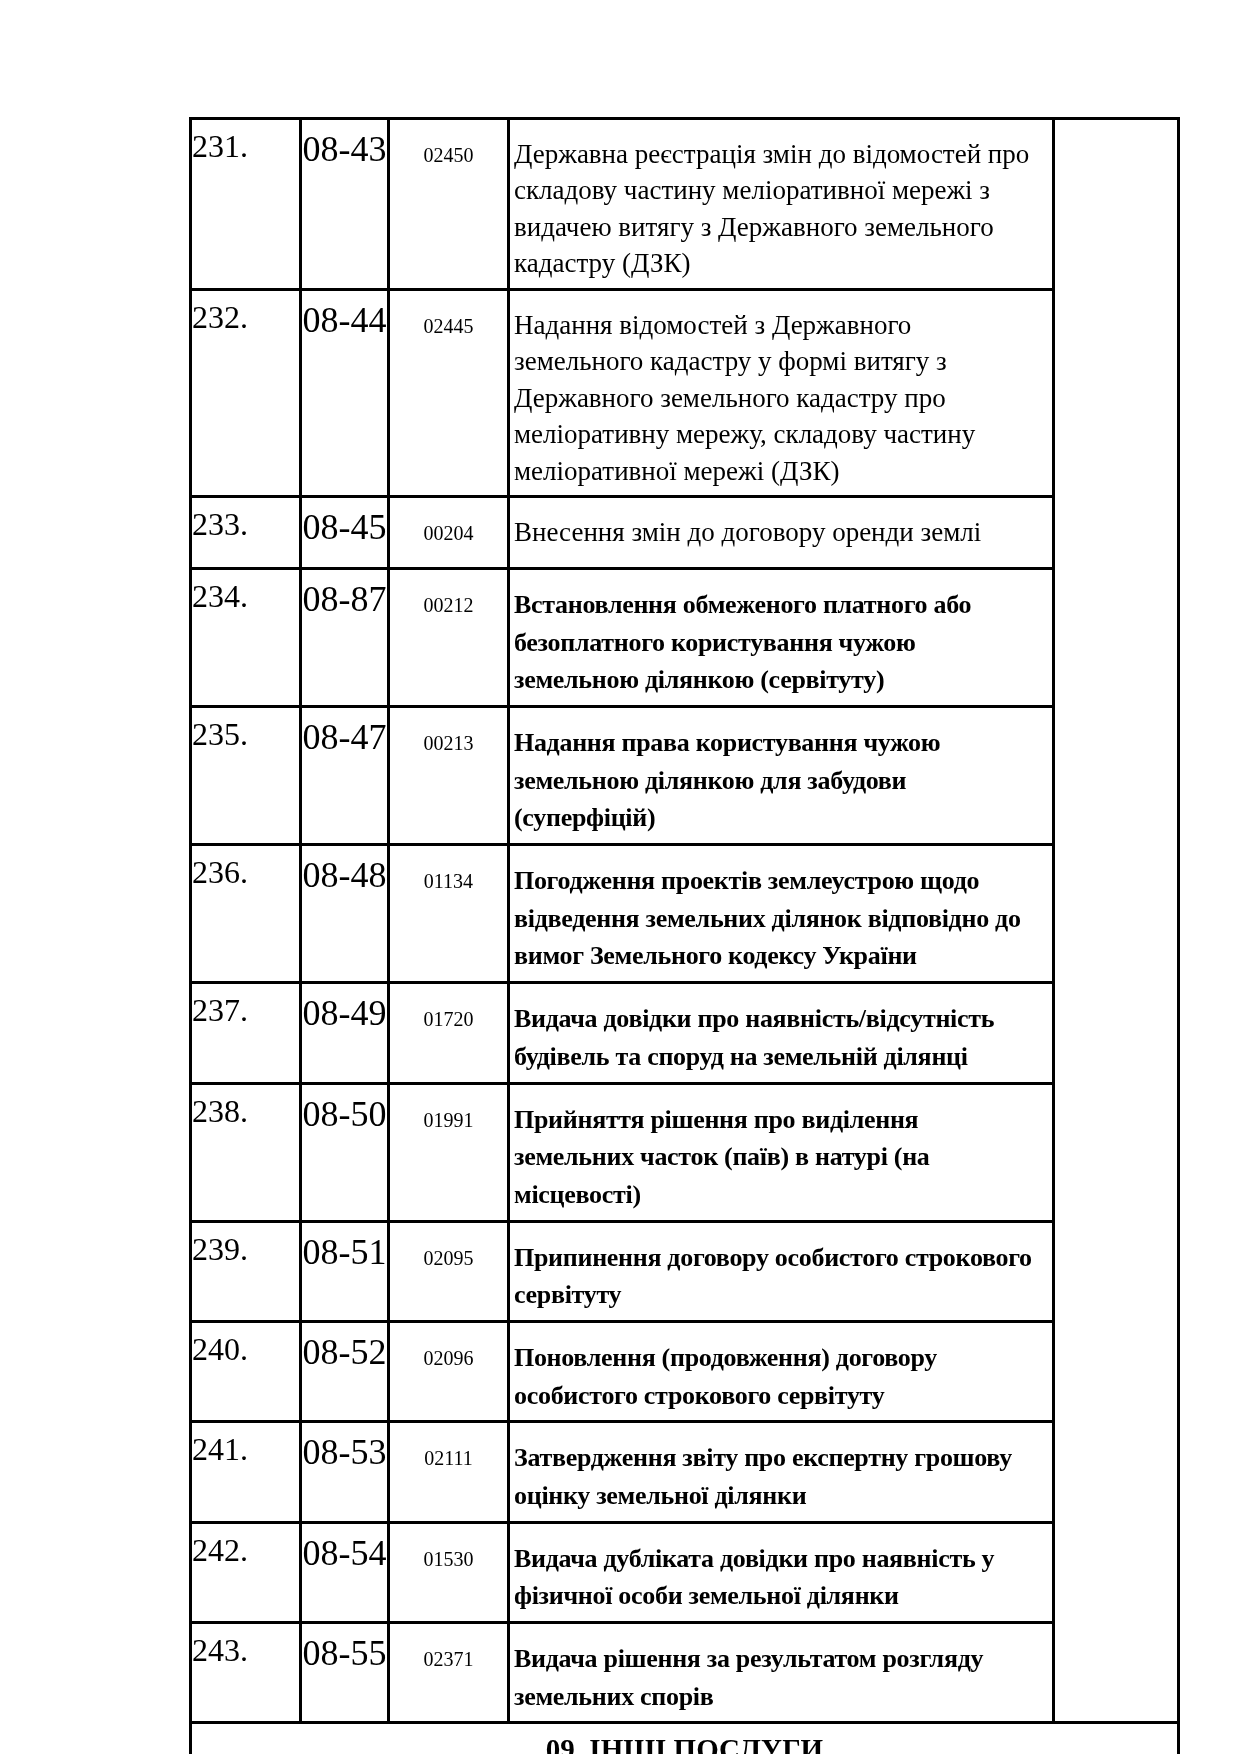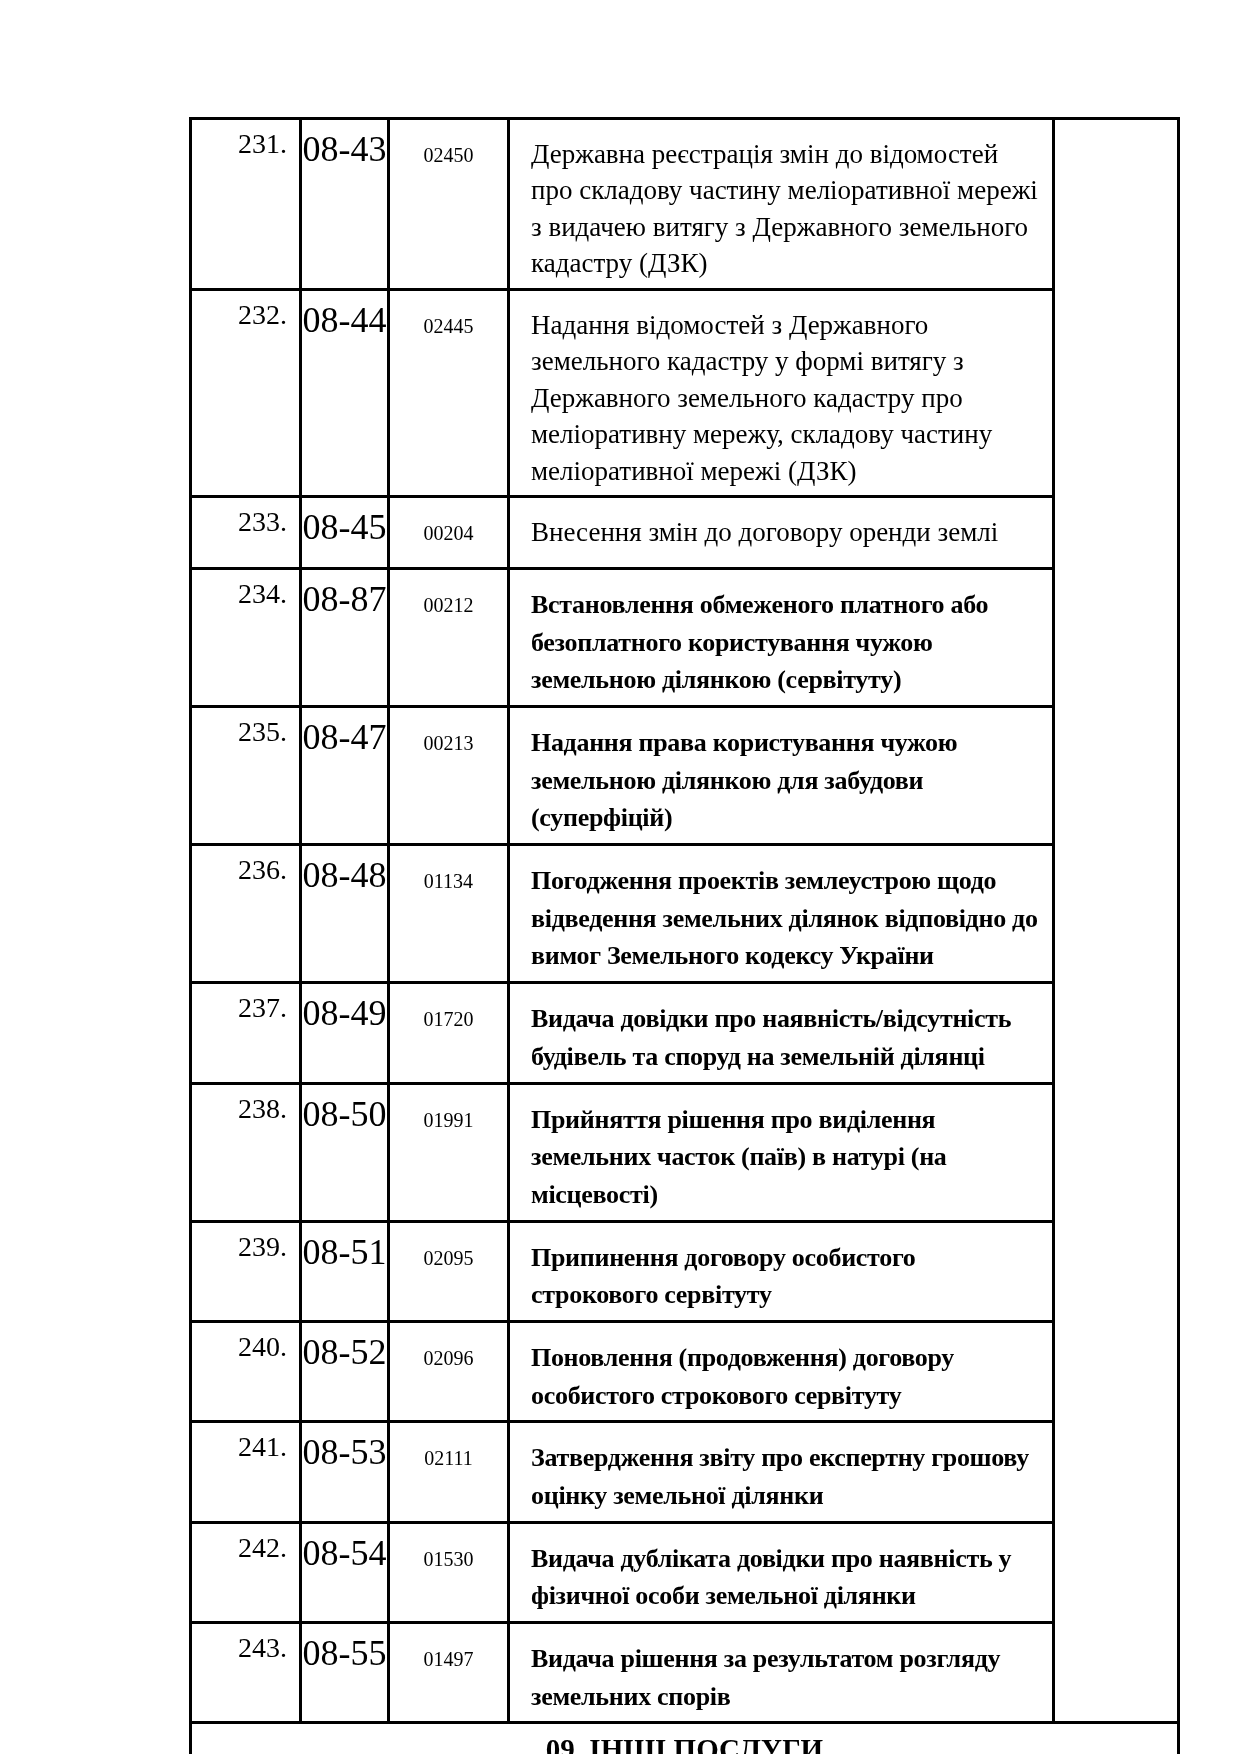--- a/index.html
+++ b/index.html
@@ -23,36 +23,36 @@
     width: 988px;
     border-collapse: collapse;
     table-layout: fixed;
   }
   table.services td {
     border: 3px solid #000000;
     vertical-align: top;
     overflow: hidden;
   }
   td.c-num {
-    text-align: right;
+    text-align: left;
     padding: 8px 12px 0 0;
-    font-size: 28px;
+    font-size: 32px;
   }
   td.c-reg {
     text-align: center;
     padding: 8px 0 0 0;
     font-size: 36px;
   }
   td.c-code {
     text-align: center;
     padding: 24px 0 0 0;
     font-size: 20px;
   }
   td.c-desc {
-    padding: 16px 8px 6px 21px;
+    padding: 16px 8px 6px 4px;
     font-size: 27px;
     line-height: 1.35;
   }
   td.c-desc.hv {
     font-weight: bold;
     font-size: 26px;
     line-height: 1.45;
     letter-spacing: -0.3px;
     margin-top: 12px;
   }
@@ -150,21 +150,21 @@
         </tr>
         <tr style="height: 86px;">
           <td class="c-num">242.</td>
           <td class="c-reg">08-54</td>
           <td class="c-code">01530</td>
           <td class="c-desc hv">Видача дубліката довідки про наявність у фізичної особи земельної ділянки</td>
         </tr>
         <tr style="height: 86px;">
           <td class="c-num">243.</td>
           <td class="c-reg">08-55</td>
-          <td class="c-code">01497</td>
+          <td class="c-code">02371</td>
           <td class="c-desc hv">Видача рішення за результатом розгляду земельних спорів</td>
         </tr>
         <tr style="height: 76px;">
           <td colspan="5" class="c-section">09. ІНШІ ПОСЛУГИ</td>
         </tr>
       </tbody>
   </table>
 </div>
 
 </body></html>

